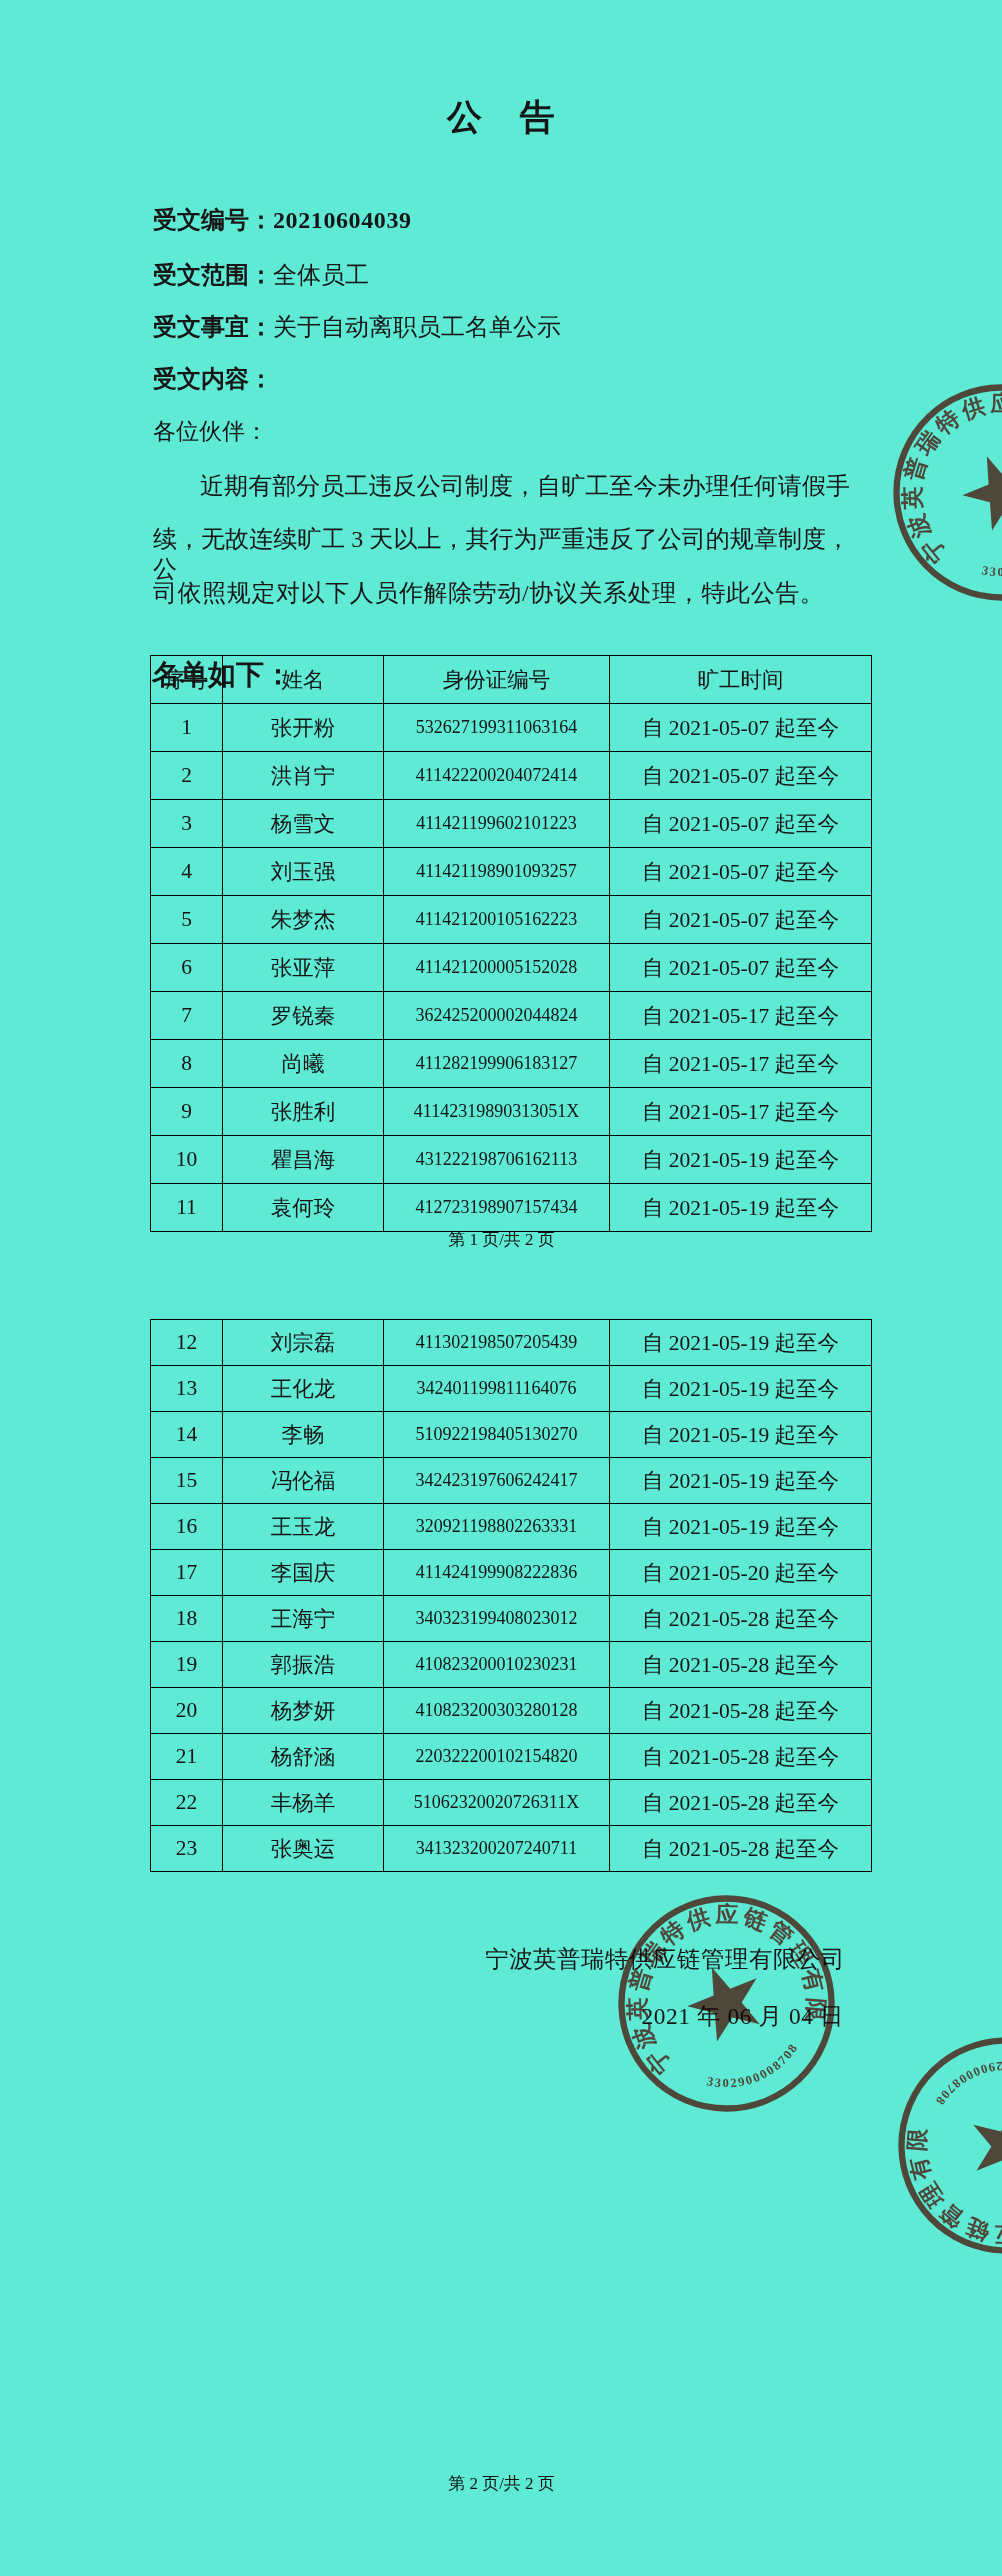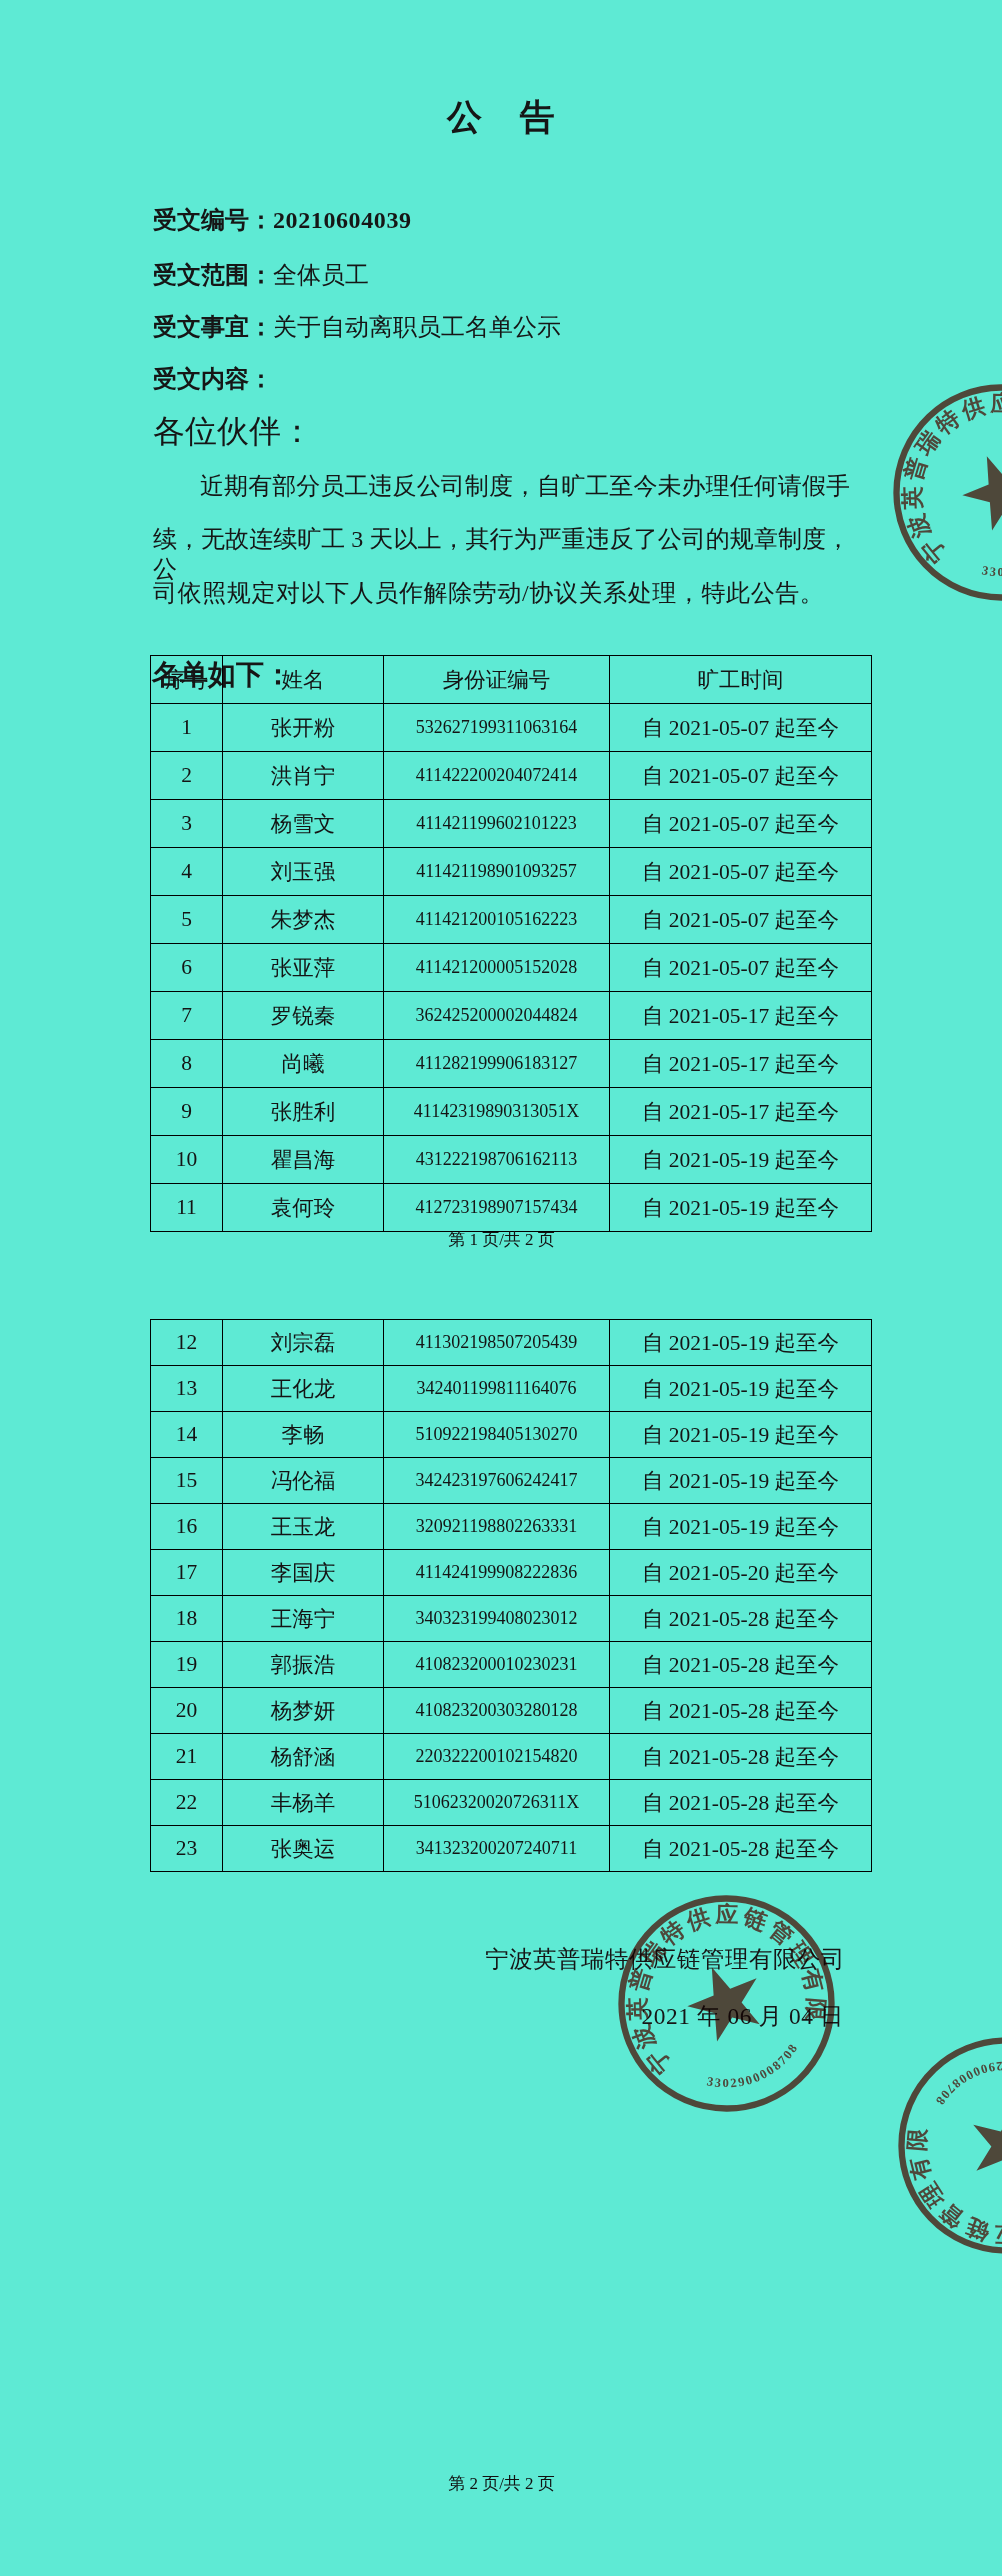--- a/index.html
+++ b/index.html
@@ -20,21 +20,21 @@
   .meta-line{
     position:absolute; left:153px; width:701px;
     font-size:24px; line-height:29px; white-space:nowrap;
   }
   .meta-label{font-weight:bold;}
   .meta-value{font-weight:normal;}
   .meta-value.bold{font-weight:bold; letter-spacing:0.6px;}
   .m0{top:206px;} .m1{top:261px;} .m2{top:313px;} .m3{top:365px;}
   .salutation{
     position:absolute; top:417px; left:153px;
-    font-size:32px; line-height:29px;
+    font-size:23px; line-height:29px;
   }
   .para-line{
     position:absolute; left:153px; width:697px;
     font-size:24px; line-height:30px;
     text-align:justify; text-align-last:justify; text-justify:inter-character;font-family:Liberation Serif, serif;
   }
   .p0{top:471px; text-indent:47px;}
   .p1{top:524px;}
   .p2{top:578px; text-align-last:left; letter-spacing:0.6px;}
   .list-intro{

